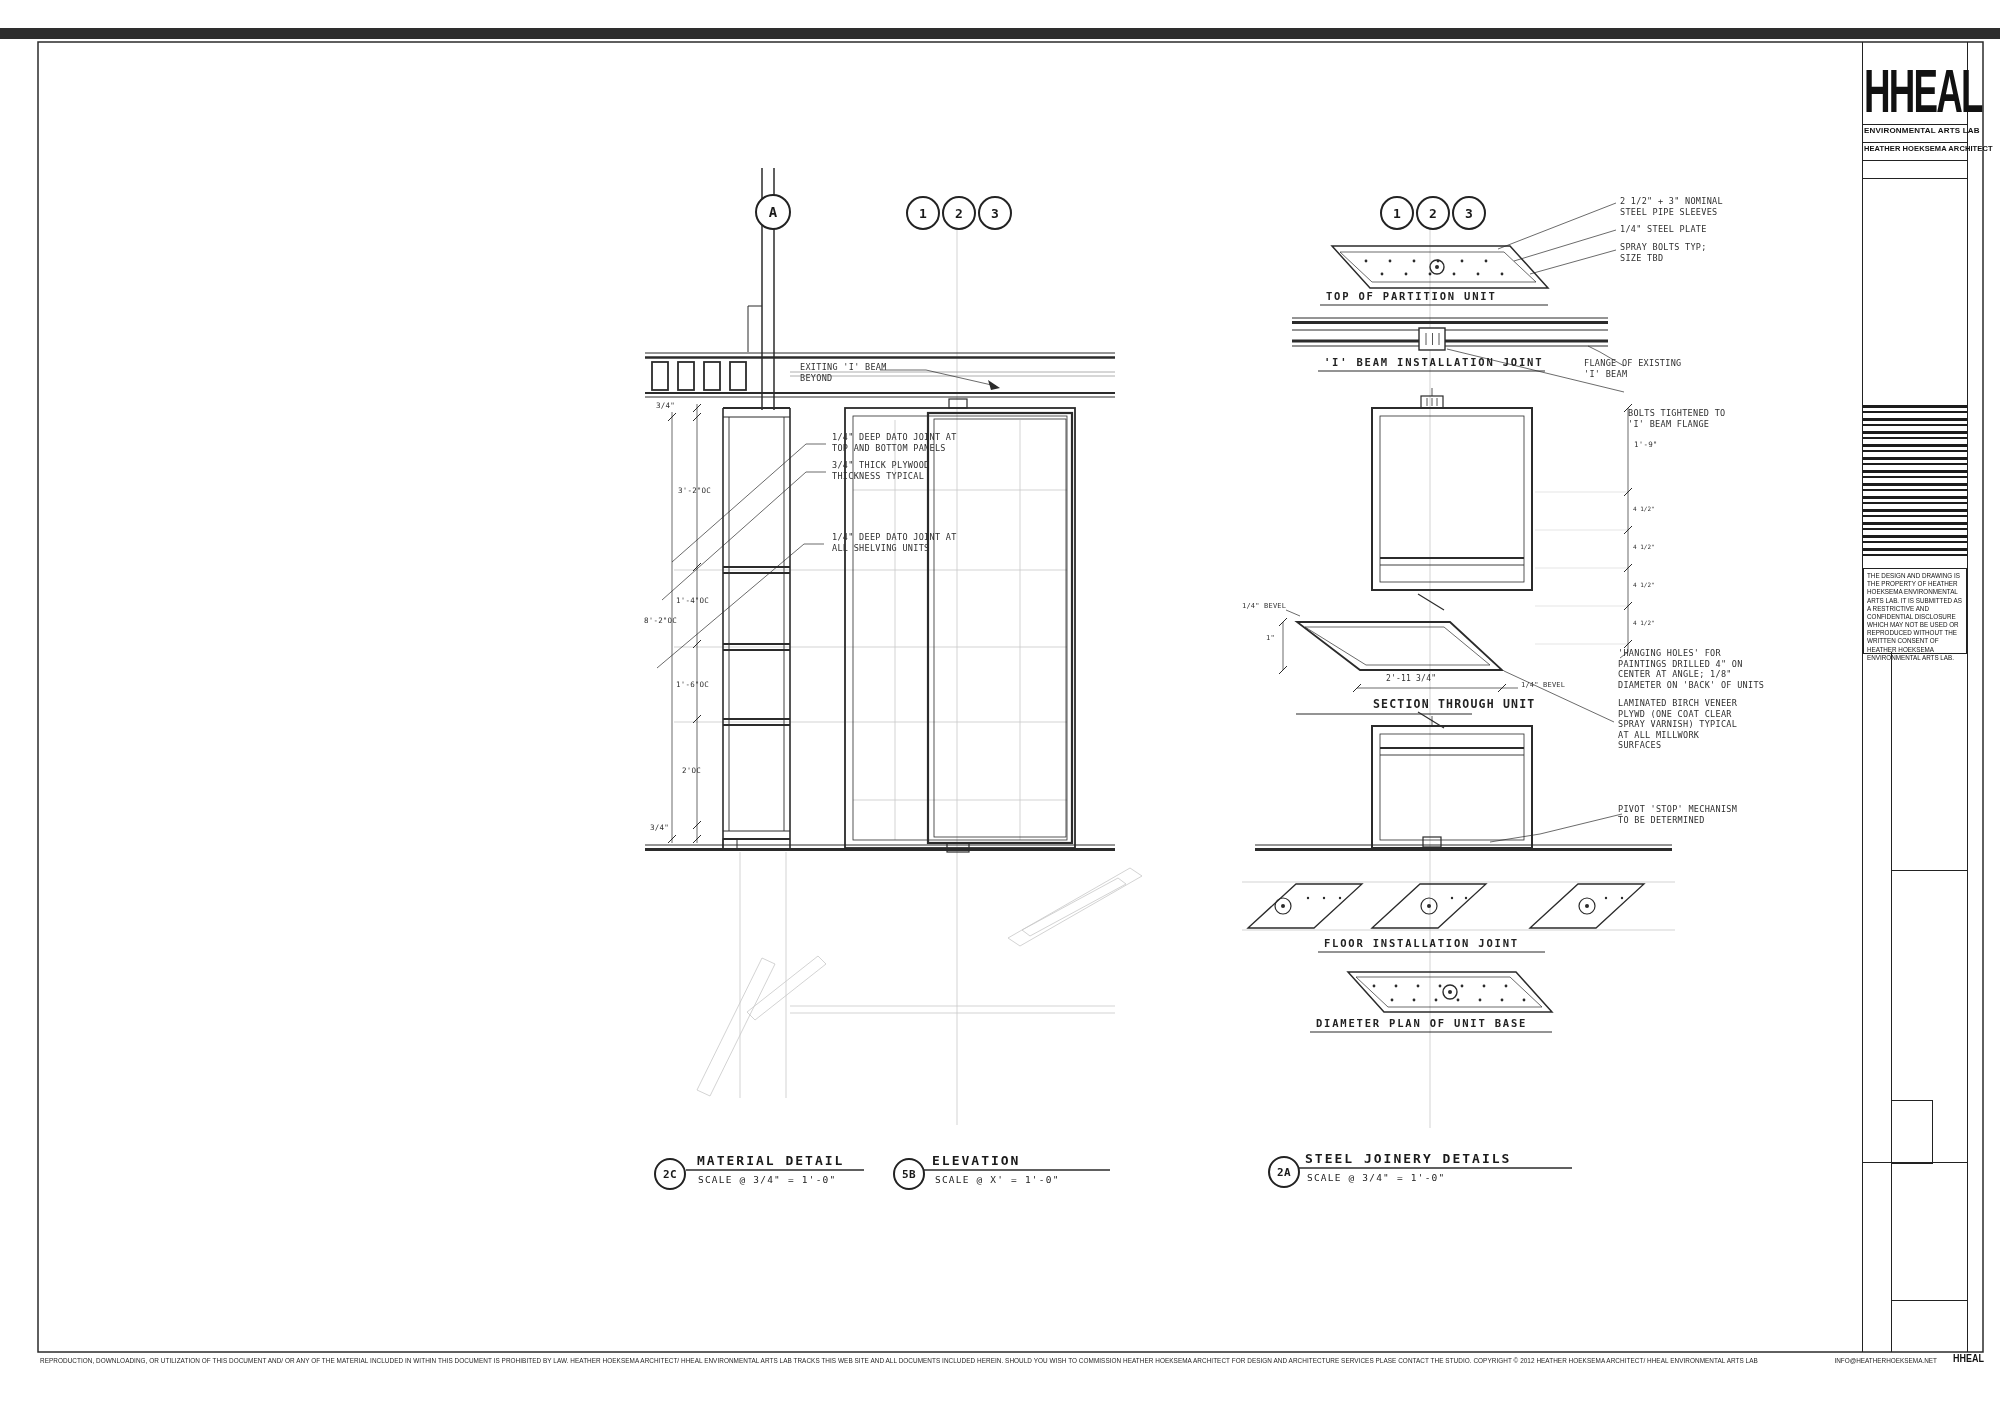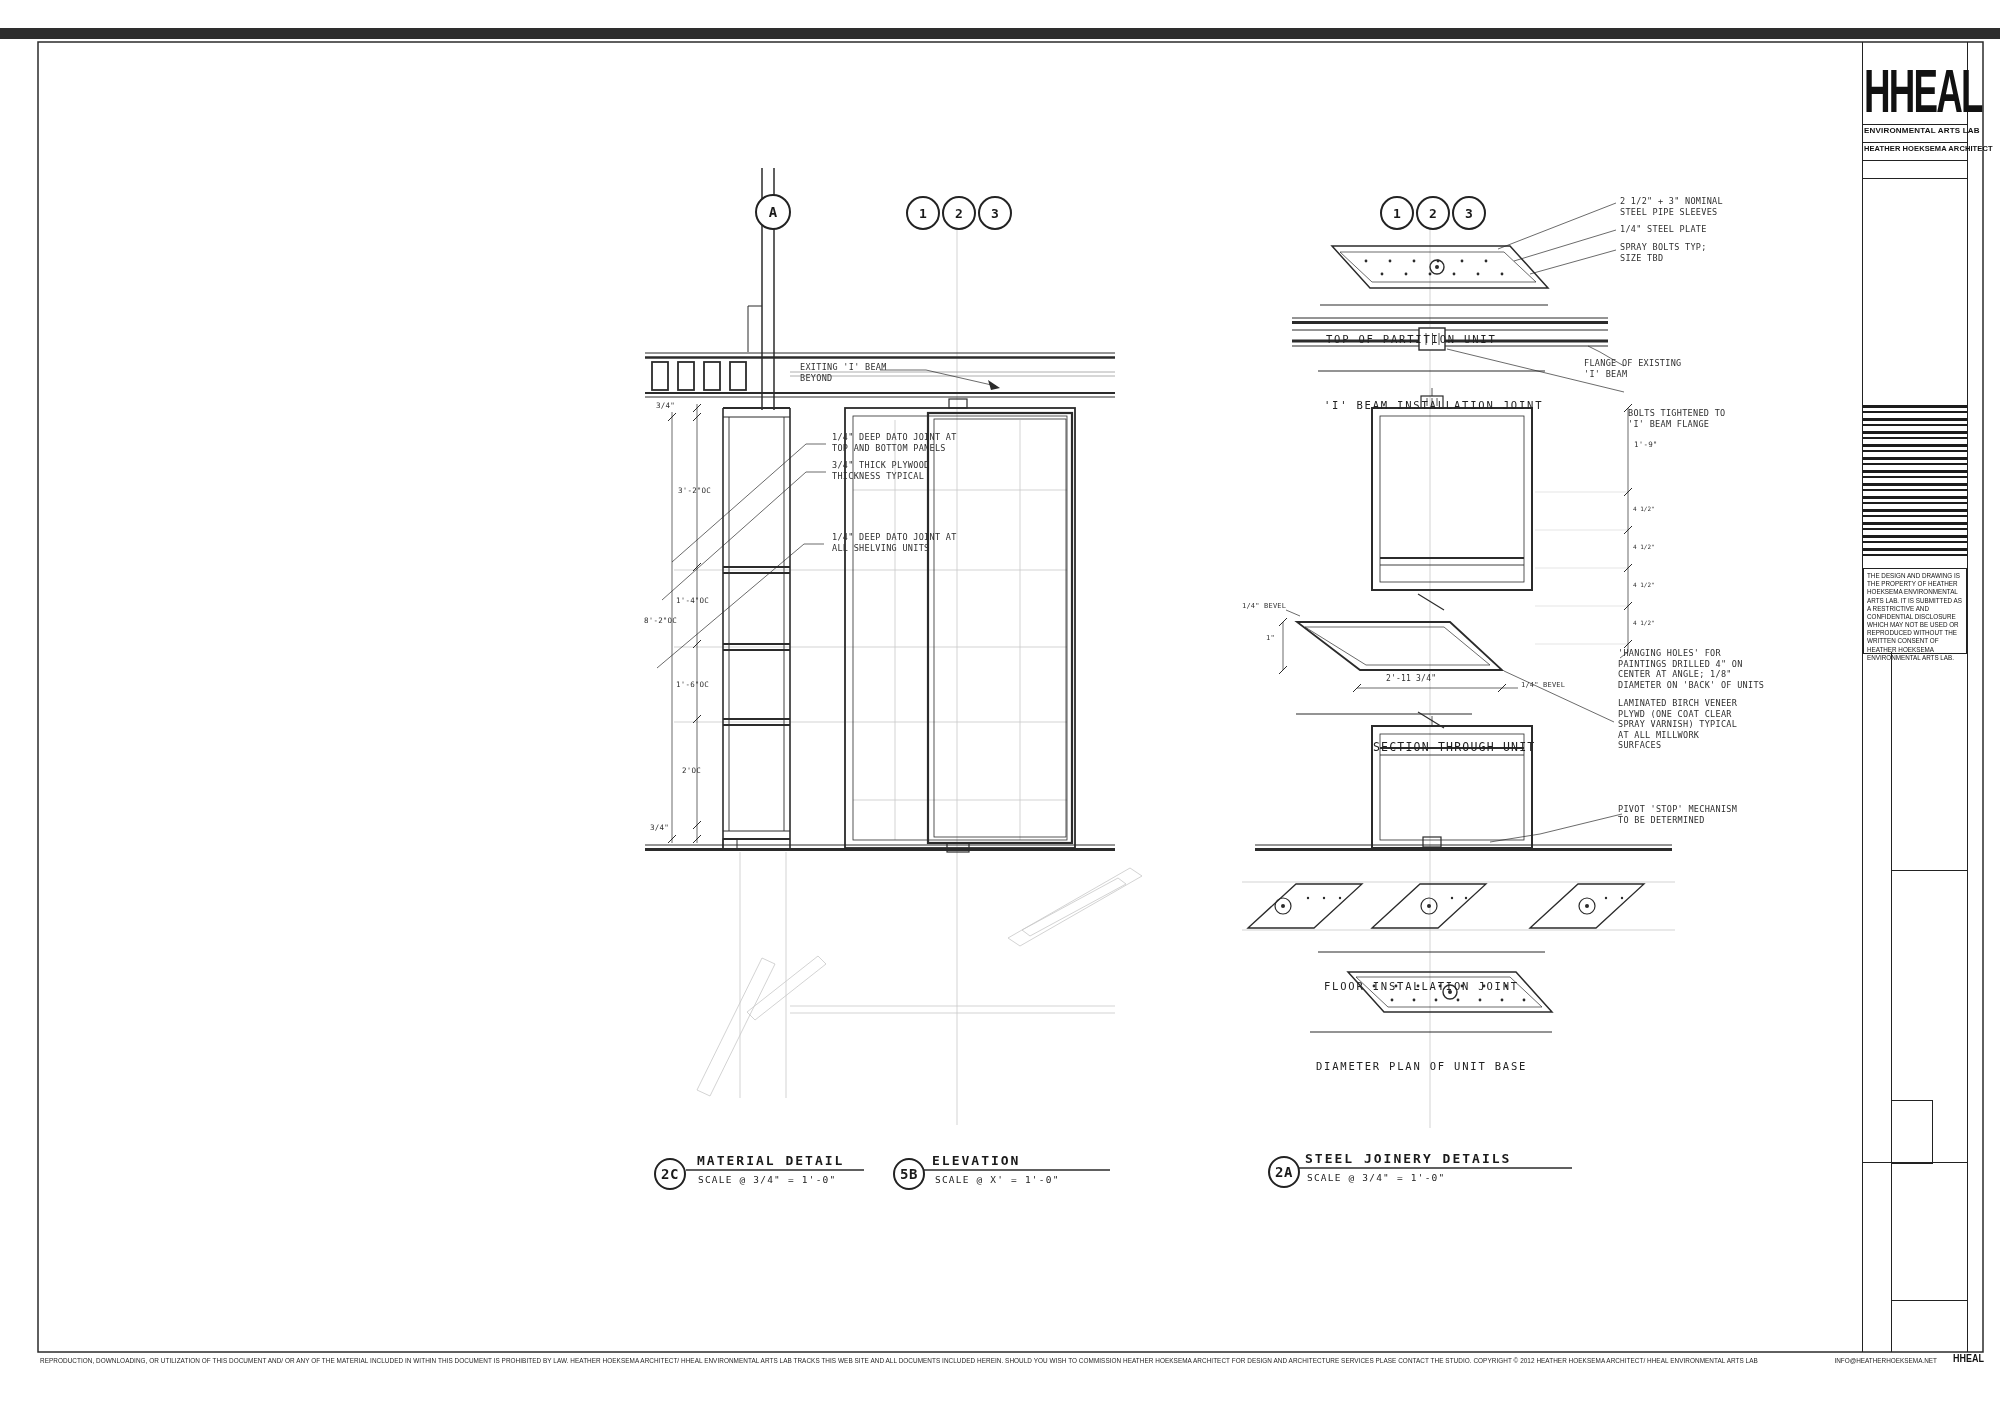--- a/index.html
+++ b/index.html
@@ -3,29 +3,29 @@
 <meta charset="utf-8">
 <style>
   html,body{margin:0;padding:0;background:#e8e8e8;}
   #sheet{position:relative;width:2000px;height:1410px;background:#ffffff;overflow:hidden;
          font-family:"DejaVu Sans Mono",monospace;color:#2b2b2b;}
   #linework{position:absolute;left:0;top:0;}
   .abs{position:absolute;}
   .ann{font-size:8.5px;line-height:10.5px;letter-spacing:.3px;white-space:pre-line;color:#2f2f2f;}
   .dim{font-size:7.5px;letter-spacing:.2px;color:#2f2f2f;white-space:nowrap;}
   .dim-sm{font-size:6px;letter-spacing:0;color:#2f2f2f;white-space:nowrap;}
-  .subtitle{font-size:10.5px;font-weight:normal;letter-spacing:1.8px;color:#222;white-space:nowrap;margin-top:43px;}
+  .subtitle{font-size:10.5px;font-weight:bold;letter-spacing:1.8px;color:#222;white-space:nowrap;}
   .subtitle.big{font-size:11.5px;letter-spacing:1.2px;}
   .dwg-title{font-size:13px;font-weight:bold;letter-spacing:2px;color:#1a1a1a;white-space:nowrap;}
   .dwg-scale{font-size:9.5px;letter-spacing:1.2px;color:#222;white-space:nowrap;}
   .bubble{position:absolute;border:2px solid #222;border-radius:50%;background:#fff;
           display:flex;align-items:center;justify-content:center;font-weight:bold;color:#1a1a1a;}
   .bubble.grid{width:30px;height:30px;font-size:13px;}
   .bubble.ref{width:32px;height:32px;font-size:14px;}
-  .bubble.num{width:28px;height:28px;font-size:14px;letter-spacing:.5px;}
+  .bubble.num{width:28px;height:28px;font-size:11px;letter-spacing:.5px;}
   
   #titleblock{position:absolute;left:1862px;top:42px;width:104px;height:1310px;
               border-left:1.3px solid #222;border-right:1px solid #222;}
   .tb-logo{position:absolute;left:1px;top:14px;width:102px;font-family:"Liberation Sans",sans-serif;
            font-weight:800;font-size:40px;letter-spacing:-2px;color:#111;
            transform:scale(.92,1.55);transform-origin:top left;white-space:nowrap;}
   .tb-rule{position:absolute;left:0;width:104px;border-top:1px solid #222;}
   .tb-org{position:absolute;left:1px;top:84px;width:102px;font-size:8px;font-weight:bold;
           letter-spacing:.2px;font-family:"Liberation Sans",sans-serif;color:#111;white-space:nowrap;}
   .tb-arch{position:absolute;left:1px;top:102px;width:102px;font-size:7.5px;font-weight:bold;

